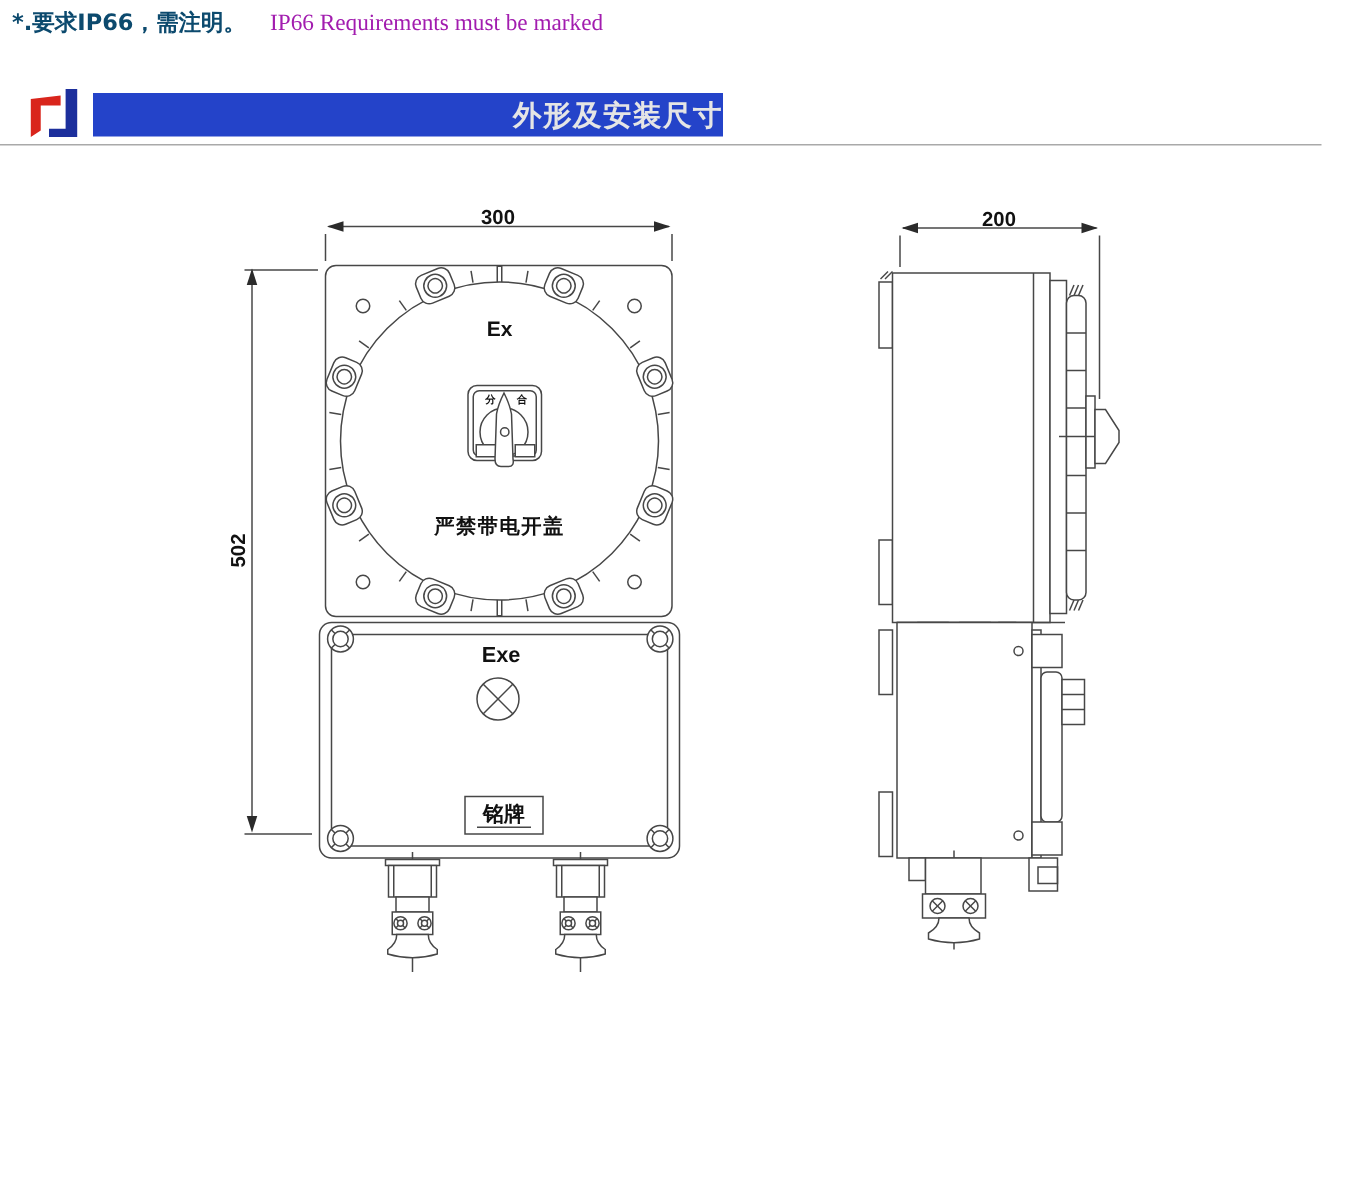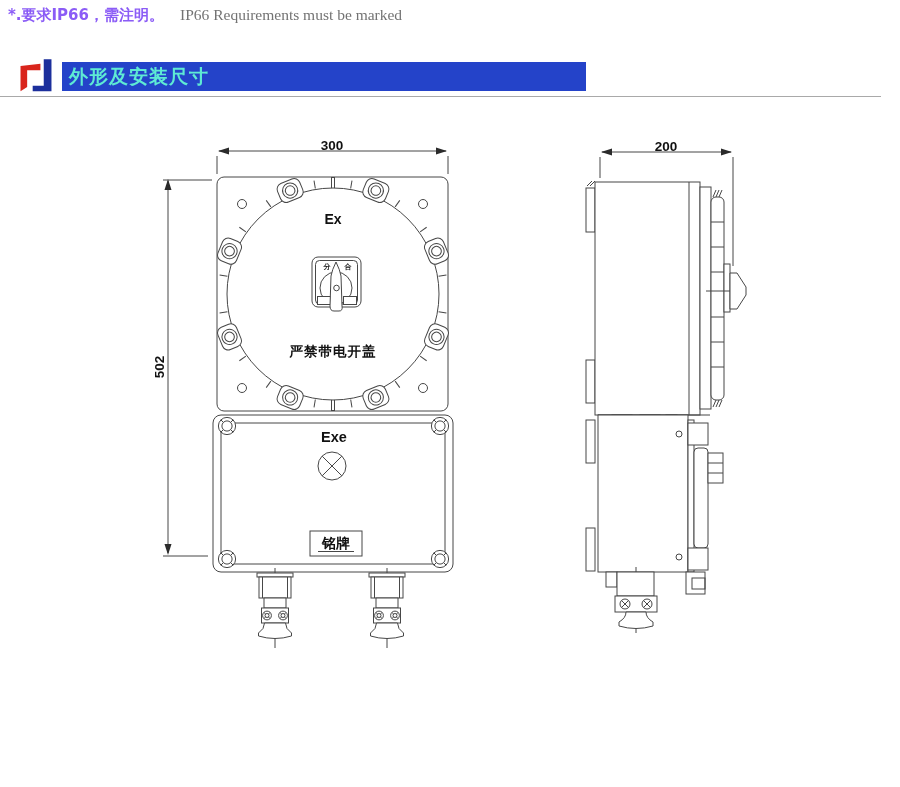--- a/index.html
+++ b/index.html
@@ -1,25 +1,25 @@
 <!DOCTYPE html>
 <html><head>
 <meta charset="utf-8">
 <style>
   html,body{margin:0;padding:0;background:#fff;}
   .page{position:relative;width:900px;height:787px;background:#fff;overflow:hidden;
         font-family:"Liberation Sans",sans-serif;}
   .note-line{position:absolute;left:8px;top:6px;white-space:nowrap;}
-  .note-cn{font-family:"DejaVu Sans",sans-serif;font-weight:bold;font-size:15px;color:#8b5cf6;}
-  .note-en{font-family:"Liberation Serif",serif;font-size:15.5px;color:#737373;margin-left:16px;}
+  .note-cn{font-family:"DejaVu Sans",sans-serif;font-weight:bold;font-size:15px;color:#0c4a6e;}
+  .note-en{font-family:"Liberation Serif",serif;font-size:15.5px;color:#a21caf;margin-left:16px;}
   .logo-box{position:absolute;left:13px;top:56px;width:46px;height:42px;}
-  .header-bar{position:absolute;left:62px;top:62px;width:524px;height:29px;background:#2443c9;
-              color:#5eead4;display:flex;align-items:center;padding-left:7px;box-sizing:border-box;
+  .header-bar{position:absolute;left:62px;top:62px;width:420px;height:29px;background:#2443c9;
+              color:#e5e5e5;display:flex;align-items:center;padding-left:7px;box-sizing:border-box;
               font-family:"DejaVu Sans Mono","DejaVu Sans",monospace;font-weight:bold;font-size:19px;
-              white-space:nowrap;}
+              white-space:nowrap;justify-content:flex-end;}
   .header-bar .cn{letter-spacing:1px;}
   .header-bar .en{margin-left:10px;}
   .header-rule{position:absolute;left:0;top:96px;width:881px;height:0;border-top:1px solid #a9a9a9;}
   svg.draw{position:absolute;left:0;top:0;}
   svg.draw *{vector-effect:none;}
   .ln{stroke:#474747;stroke-width:1;fill:none;}
   .wf{stroke:#474747;stroke-width:1;fill:#ffffff;}
   .ar{fill:#2b2b2b;stroke:none;}
   text.t{fill:#111;stroke:none;font-family:"Liberation Sans",sans-serif;font-weight:bold;
          text-anchor:middle;dominant-baseline:central;}

